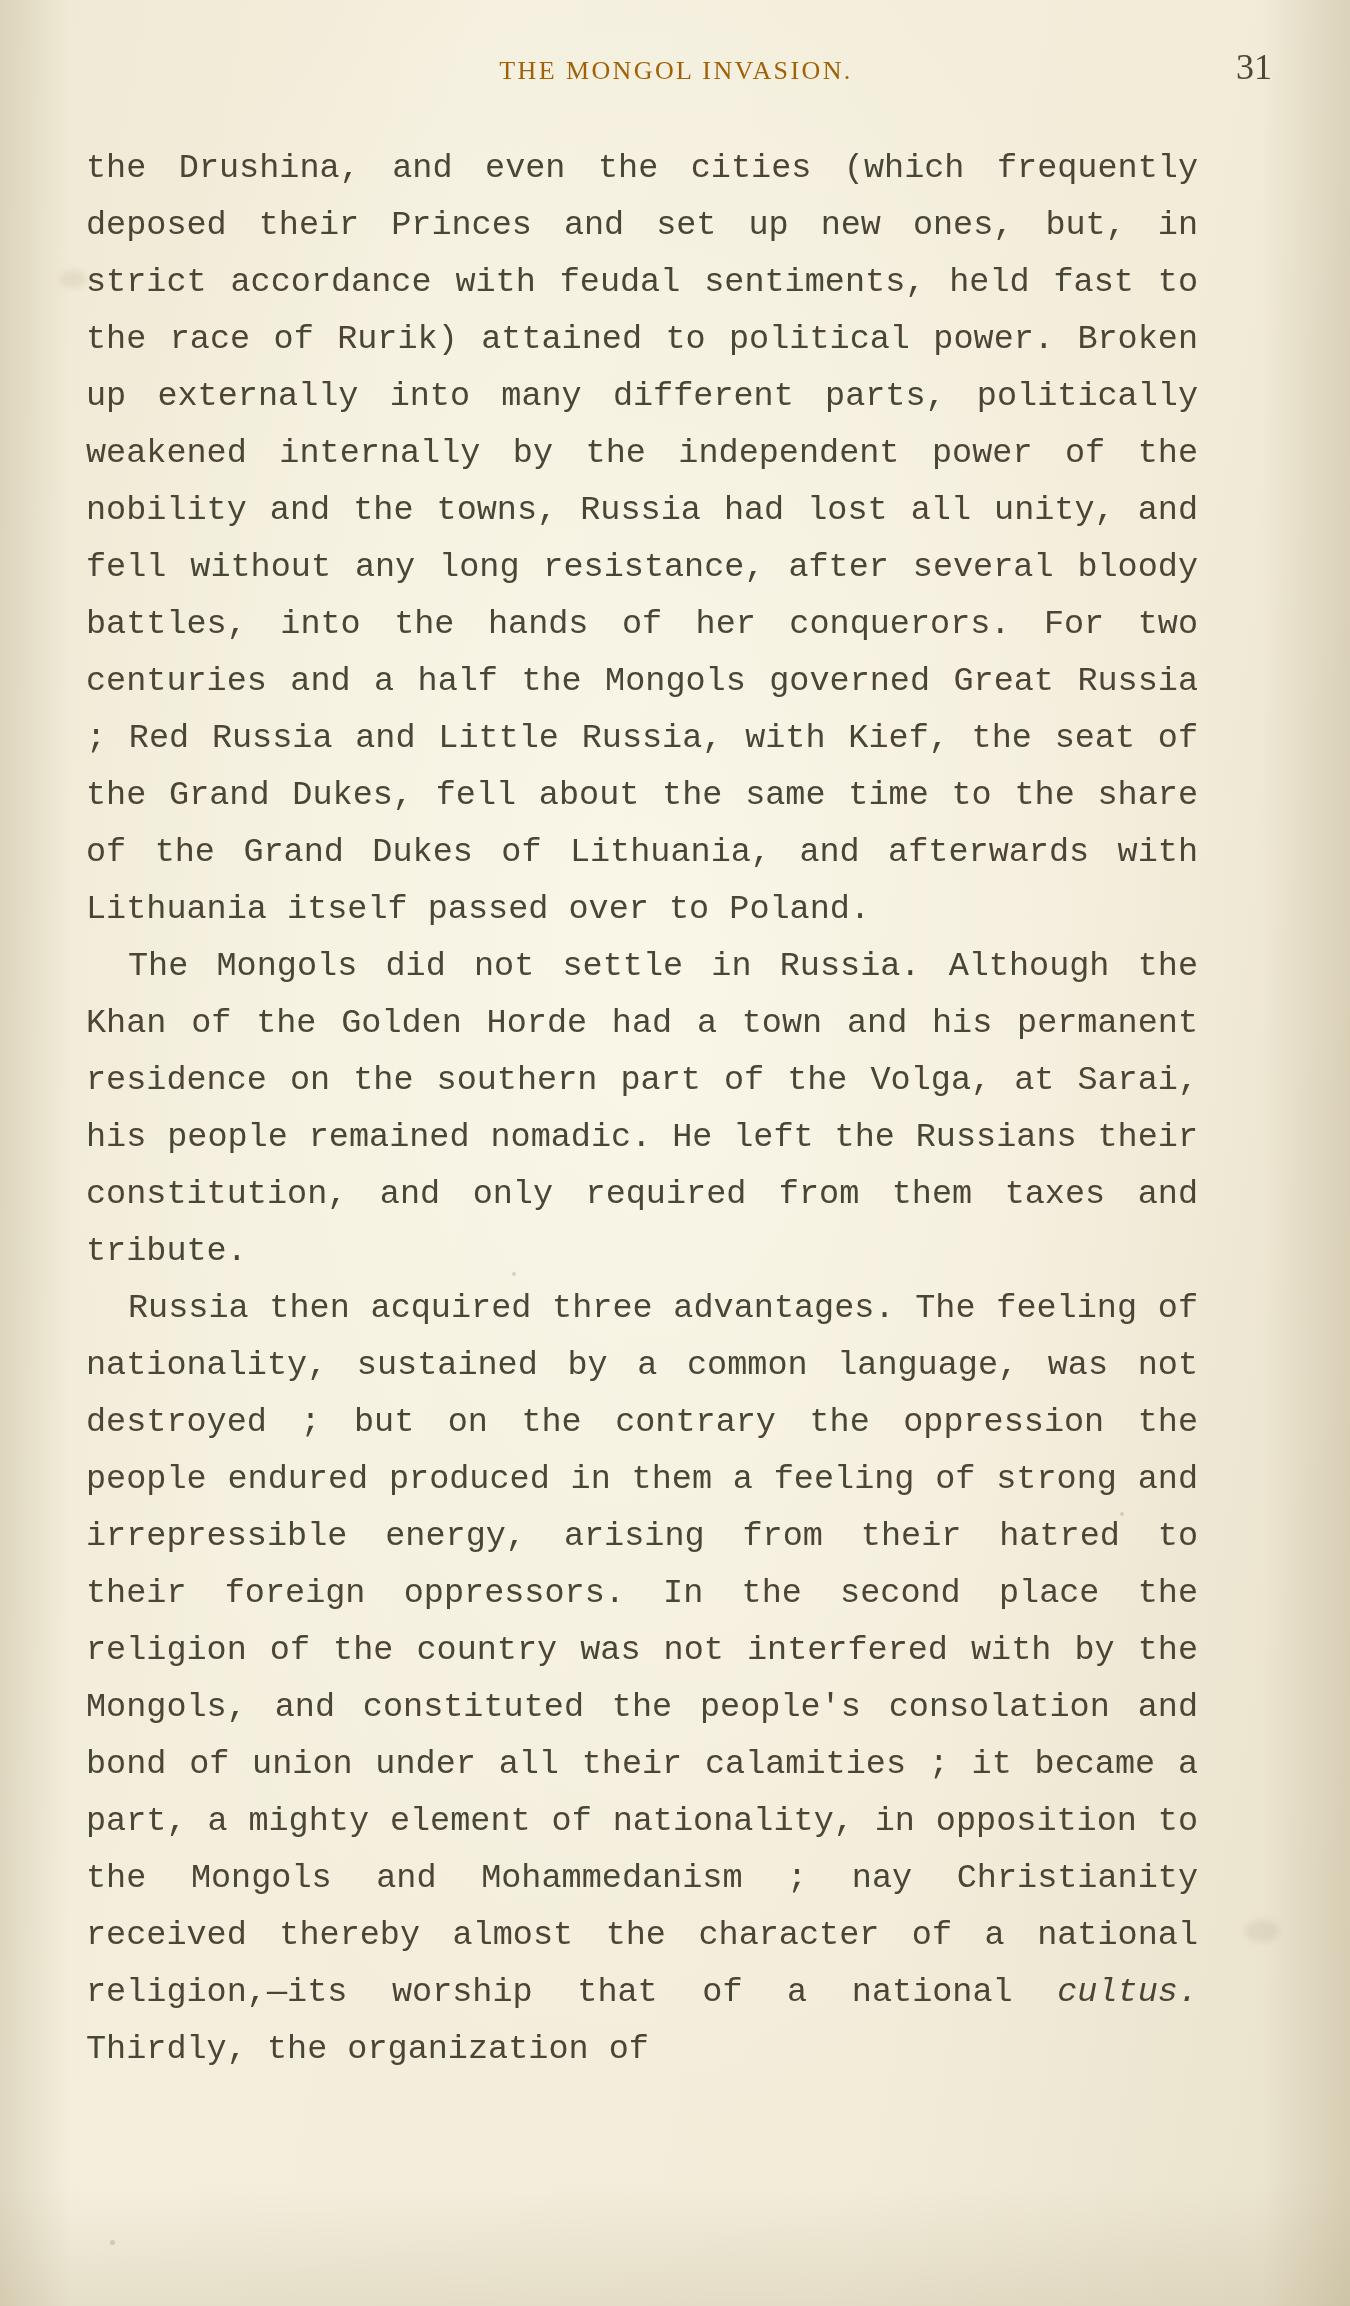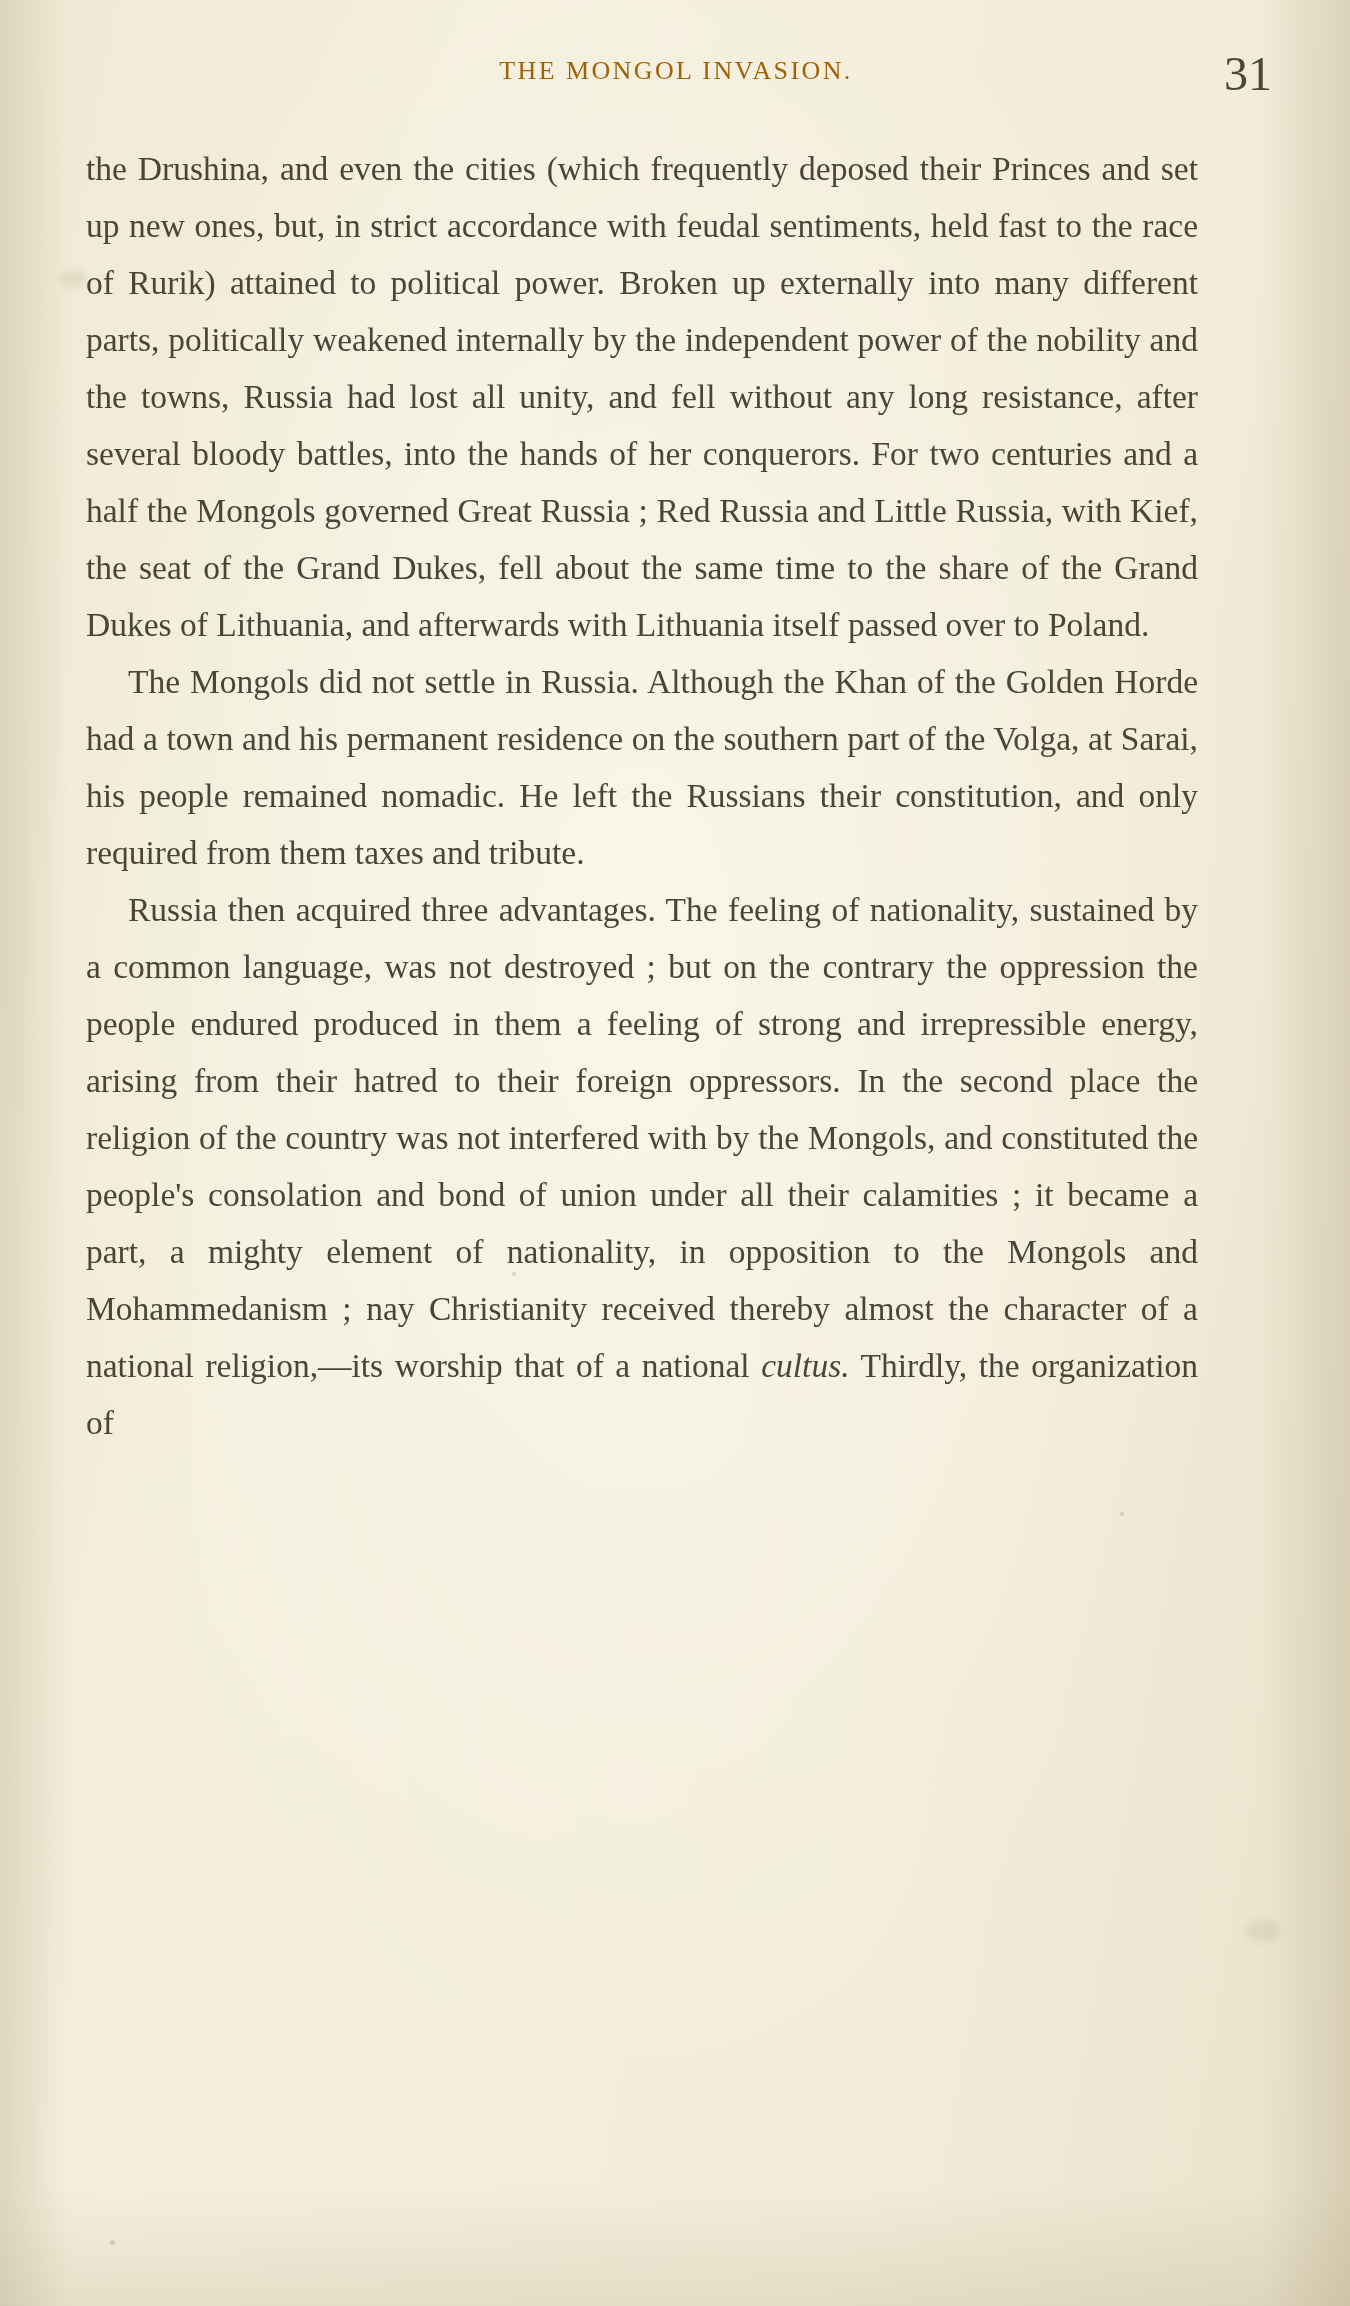--- a/index.html
+++ b/index.html
@@ -60,36 +60,37 @@
     font-size: 26px;
     letter-spacing: 2.4px;
     font-variant: small-caps;
     text-transform: uppercase;
     color: #a16207;
   }
   .page-number {
     position: absolute;
     right: 0;
     top: -10px;
-    font-size: 48px;
+    font-size: 36px;
     color: #4c4736;
   }
   .body-text {
     position: absolute;
     left: 86px;
     top: 140px;
     width: 1112px;
     font-size: 33.5px;
     line-height: 57px;
     text-align: justify;
     color: #4a4536;
   }
   .body-text p {
     margin: 0;
     text-indent: 0;
+    font-family: Liberation Mono, monospace;
   }
   .body-text p.indent {
     text-indent: 42px;
   }
   .body-text i {
     font-style: italic;
   }
   
   .speck {
     position: absolute;

